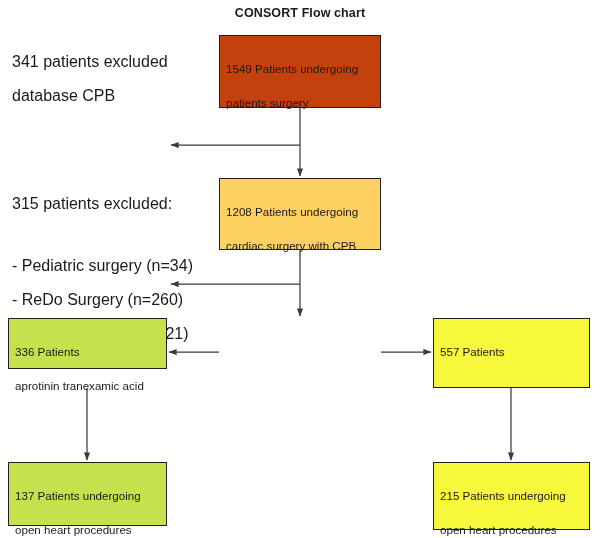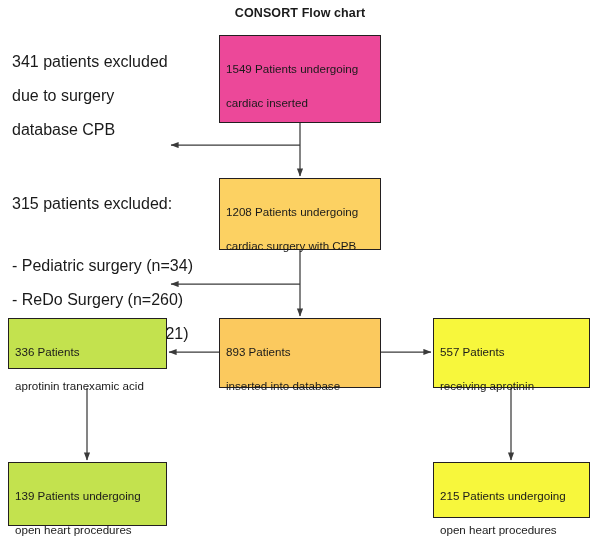--- a/index.html
+++ b/index.html
@@ -85,62 +85,56 @@
       <line x1="381" y1="352" x2="431" y2="352" marker-end="url(#ah)"></line>
 
       <line x1="87" y1="388" x2="87" y2="460" marker-end="url(#ah)"></line>
 
       <line x1="511" y1="388" x2="511" y2="460" marker-end="url(#ah)"></line>
     </g>
   </svg>
 
   <div class="note" style="left:12px; top:36px; width:180px;">
     <span class="ln">341 patients excluded</span>
-    <span class="ln">due to surgery</span>
     <span class="ln">database CPB</span>
   </div>
 
   <div class="note" style="left:12px; top:178px; width:190px;">
     <span class="ln"> 315 patients excluded:</span>
     <span class="gap"></span>
     <span class="ln">- Pediatric surgery (n=34)</span>
     <span class="ln">- ReDo Surgery (n=260)</span>
     <span class="ln">- Aortic dissection (n=21)</span>
   </div>
 
-  <div class="box" style="left:219px; top:35px; width:162px; height:88px; background:#ec4899;">
+  <div class="box" style="left:219px; top:35px; width:162px; height:73px; background:#c2410c;">
     <span class="ln">1549 Patients undergoing</span>
-    <span class="ln">cardiac inserted</span>
+    <span class="ln">patients surgery</span>
   </div>
 
   <div class="box" style="left:219px; top:178px; width:162px; height:72px; background:#fcd162;">
     <span class="ln">1208 Patients undergoing</span>
     <span class="ln">cardiac surgery with CPB</span>
   </div>
 
-  <div class="box" style="left:219px; top:318px; width:162px; height:70px; background:#fbc95e;">
-    <span class="ln">893 Patients</span>
-    <span class="ln">inserted into database</span>
-  </div>
 
   <div class="box" style="left:8px; top:318px; width:159px; height:51px; background:#c3e24e;">
     <span class="ln">336 Patients</span>
     <span class="ln">aprotinin tranexamic acid</span>
   </div>
 
   <div class="box" style="left:433px; top:318px; width:157px; height:70px; background:#f7f73c;">
     <span class="ln">557 Patients</span>
-    <span class="ln">receiving aprotinin</span>
   </div>
 
   <div class="box" style="left:8px; top:462px; width:159px; height:64px; background:#c3e24e;">
-    <span class="ln">139 Patients undergoing</span>
+    <span class="ln">137 Patients undergoing</span>
     <span class="ln">open heart procedures</span>
     
   </div>
 
-  <div class="box" style="left:433px; top:462px; width:157px; height:56px; background:#f7f73c;">
+  <div class="box" style="left:433px; top:462px; width:157px; height:68px; background:#f7f73c;">
     <span class="ln">215 Patients undergoing</span>
     <span class="ln">open heart procedures</span>
     
   </div>
 
 </div>
 
 </body></html>

